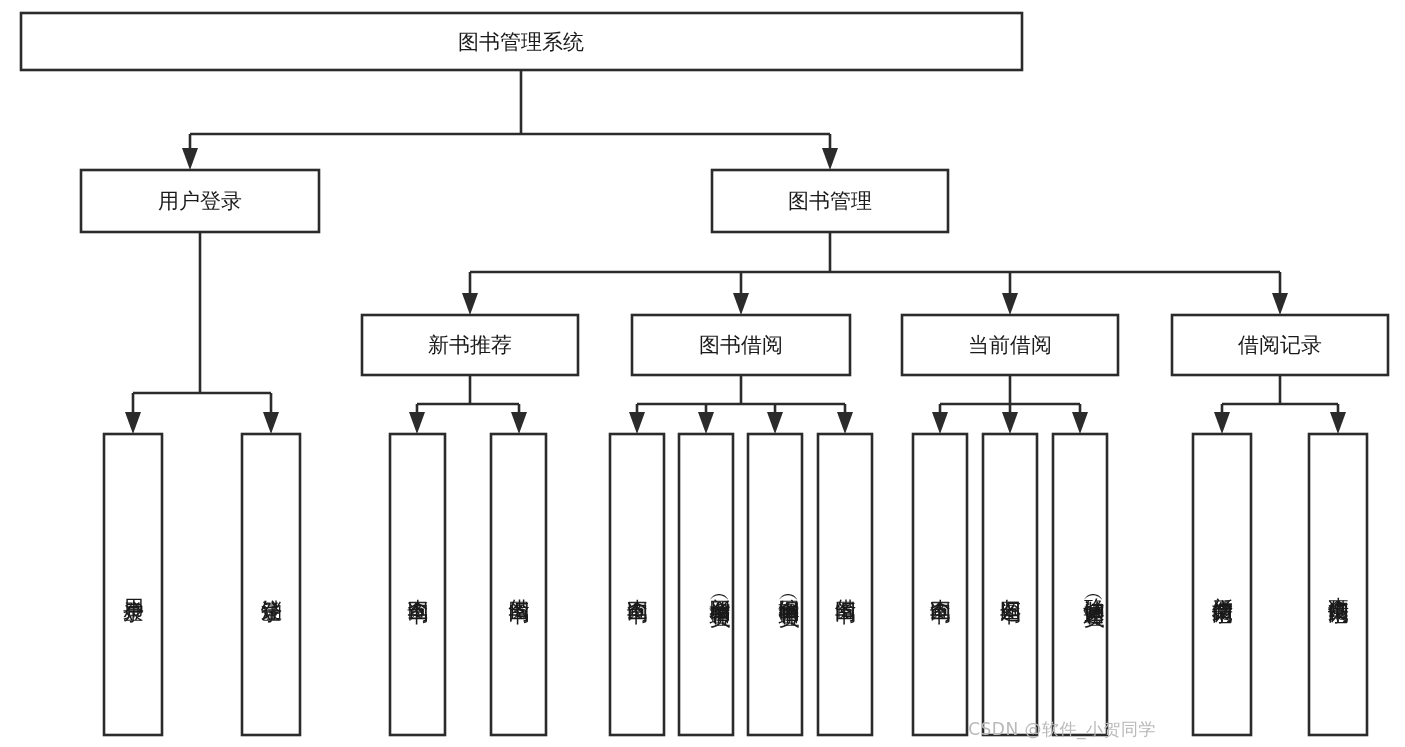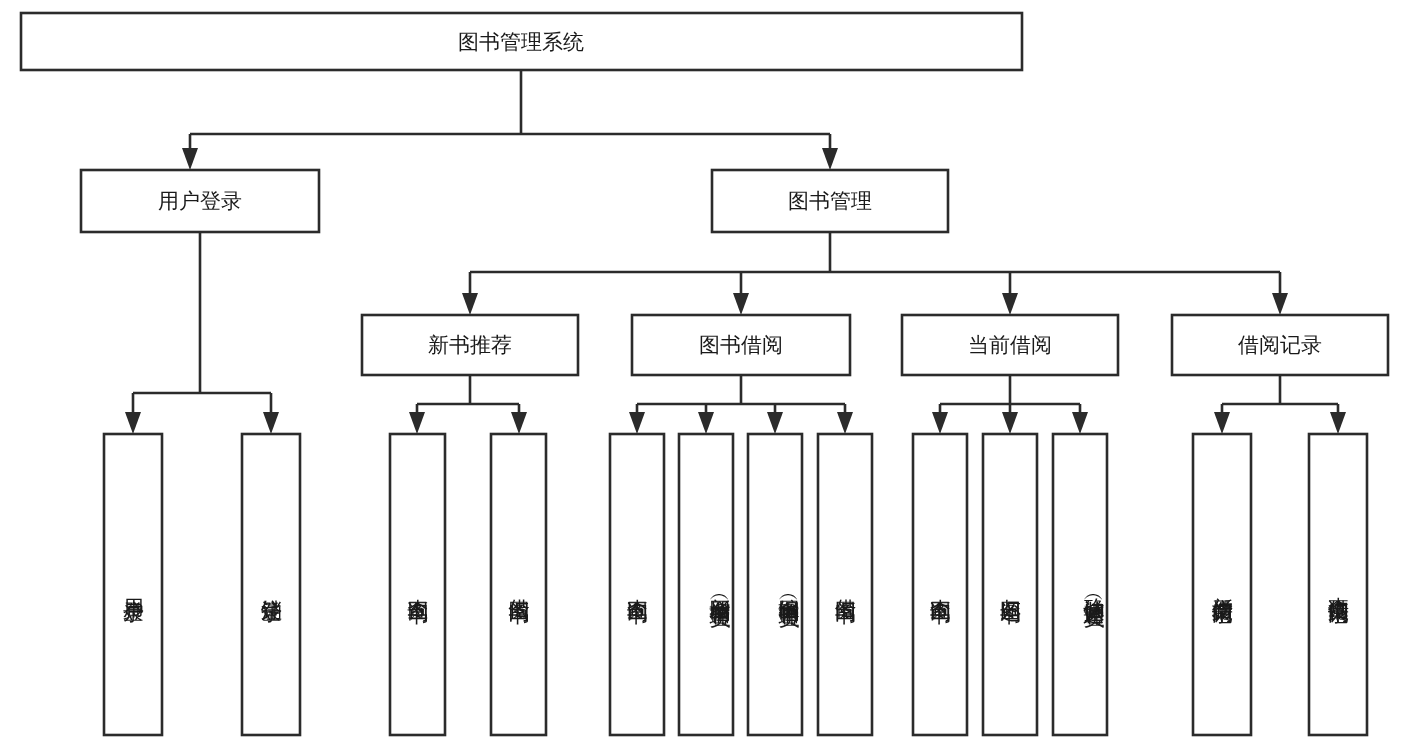--- a/index.html
+++ b/index.html
@@ -210,13 +210,14 @@
   <div class="node-label-v" style="left:748px; top:434px; width:54px; height:301px; align-items:flex-start; padding-top:6px; box-sizing:border-box;">编辑图书（管理员）</div>
   <div class="node-label-v" style="left:818px; top:434px; width:54px; height:301px;">借阅图书</div>
 
   <div class="node-label-v" style="left:913px; top:434px; width:54px; height:301px;">查询图书</div>
   <div class="node-label-v" style="left:983px; top:434px; width:54px; height:301px;">归还图书</div>
   <div class="node-label-v" style="left:1053px; top:434px; width:54px; height:301px; align-items:flex-start; padding-top:6px; box-sizing:border-box;">确认归还（管理员）</div>
 
   <div class="node-label-v" style="left:1193px; top:434px; width:58px; height:301px;">新增借阅记录</div>
   <div class="node-label-v" style="left:1309px; top:434px; width:58px; height:301px;">查询借阅记录</div>
 
+  <div class="watermark">CSDN @软件_小贺同学</div>
 </div>
 
 </body></html>

